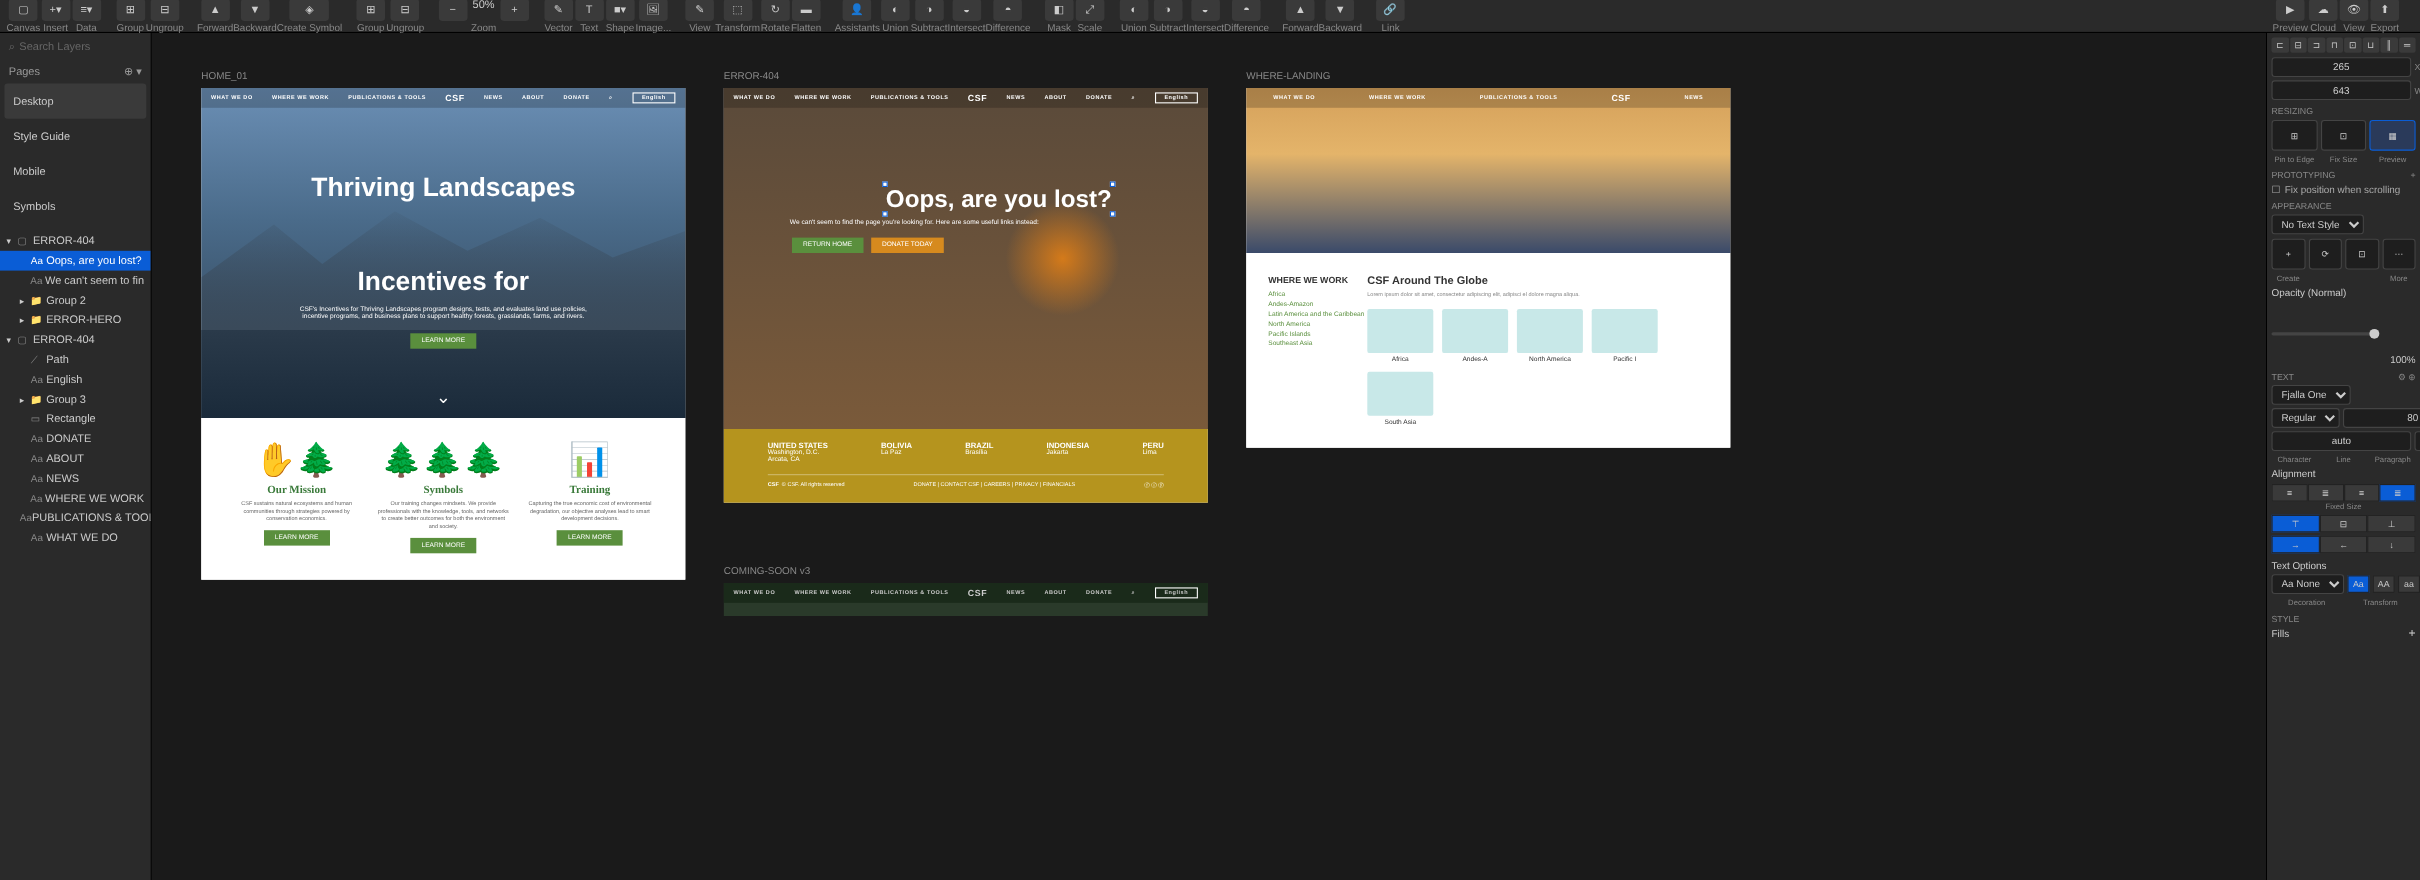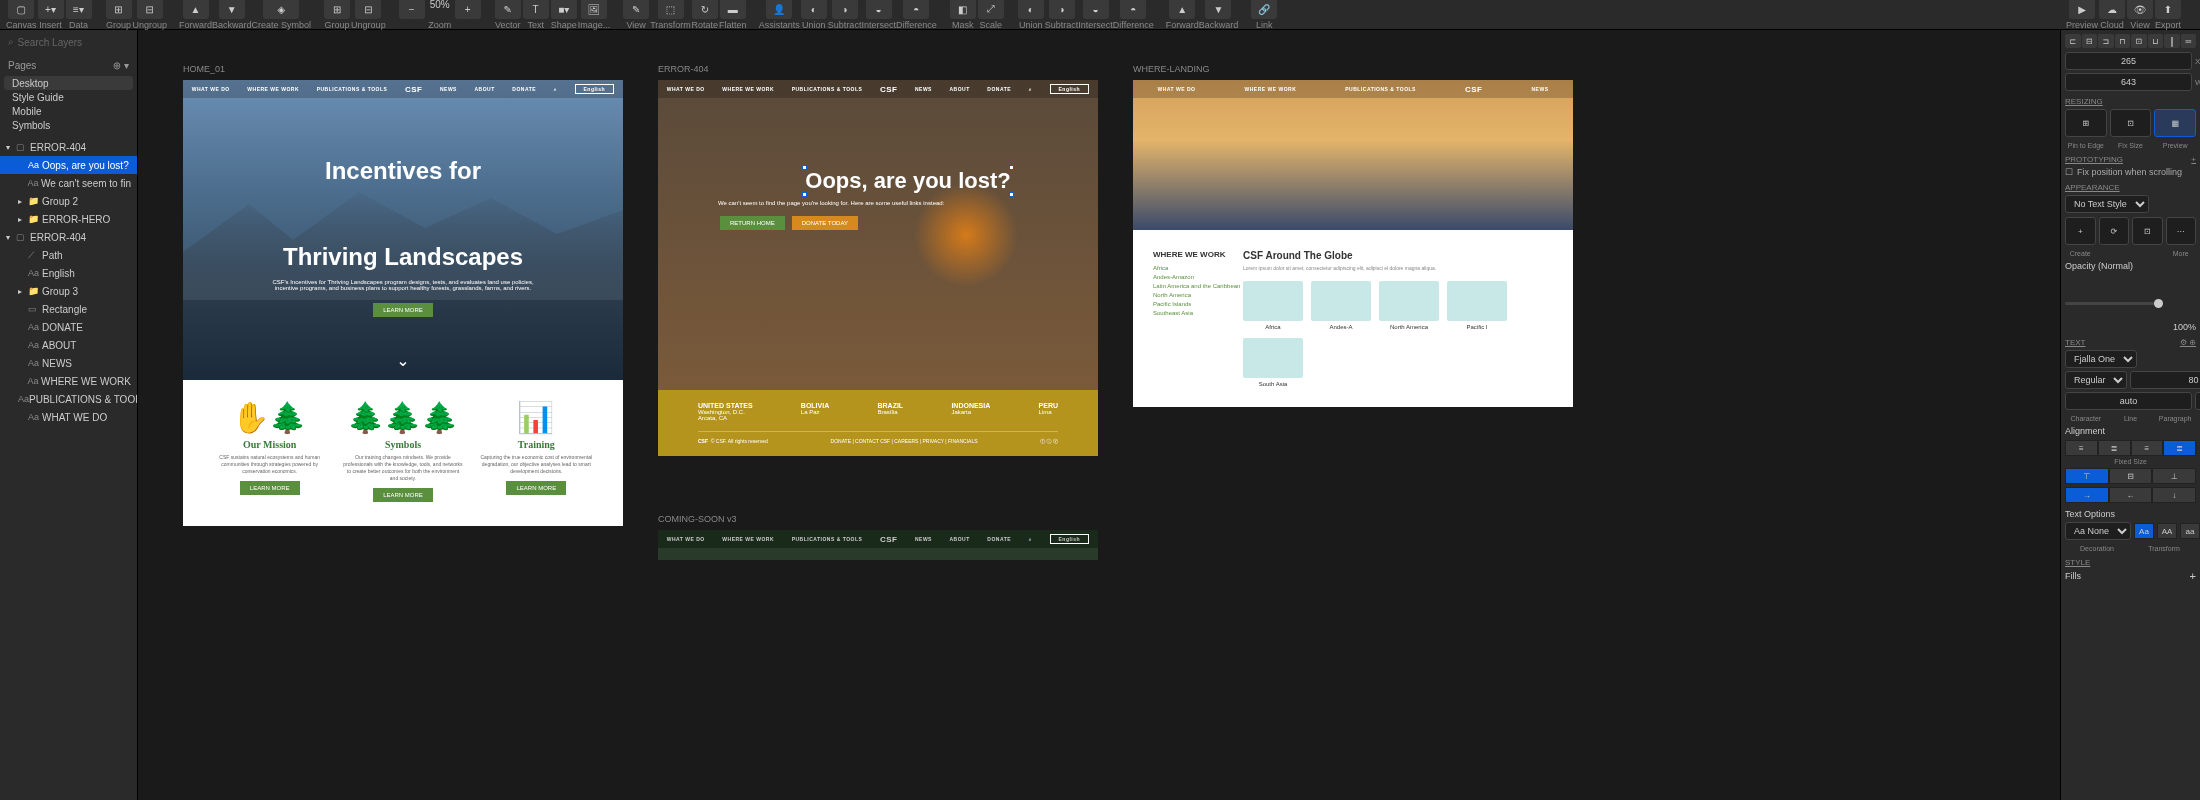--- a/index.html
+++ b/index.html
@@ -12,21 +12,21 @@
 .tb-btn.wide { width: 36px; }
 .tb-label { font-size: 9px; color: #888; text-align: left; margin-top: 1px; }
 .tb-col { display: flex; flex-direction: column; align-items: center; }
 .zoom-val { font-size: 10px; color: #ccc; margin: 0 4px; }
 
 
 .left-panel { position: absolute; left: 0; top: 30px; width: 138px; bottom: 0; background: #2a2a2a; border-right: 1px solid #000; overflow-y: auto; }
 .search-layers { height: 24px; display: flex; align-items: center; padding: 0 8px; color: #666; font-size: 10px; }
 .search-layers::before { content: "⌕"; margin-right: 4px; }
 .pages-hdr { height: 22px; display: flex; align-items: center; justify-content: space-between; padding: 0 8px; font-size: 10px; color: #999; }
-.page-item { height: 14px; display: flex; align-items: center; padding: 0 12px; font-size: 10px; cursor: pointer; }
+.page-item { height: 32px; display: flex; align-items: center; padding: 0 12px; font-size: 10px; cursor: pointer; }
 .page-item.selected { background: #3a3a3a; border-radius: 3px; margin: 0 4px; padding: 0 8px; }
 .layer-row { height: 18px; display: flex; align-items: center; padding: 0 6px; font-size: 10px; cursor: pointer; white-space: nowrap; overflow: hidden; }
 .layer-row.selected { background: #0a5dd6; color: #fff; }
 .layer-row .disclosure { width: 10px; font-size: 8px; }
 .layer-row .icon { width: 14px; font-size: 9px; color: #888; }
 .layer-row.selected .icon { color: #fff; }
 
 
 .canvas { position: absolute; left: 138px; right: 140px; top: 30px; bottom: 0; background: #1a1a1a; overflow: hidden; }
 .artboard { position: absolute; background: #fff; }
@@ -80,21 +80,21 @@
 .map-box { width: 60px; height: 40px; background: #c8e8e8; border-radius: 2px; }
 .map-label { font-size: 6px; margin-top: 3px; }
 
 .ab4 { height: 30px; background: #2a3a2a; }
 
 
 .right-panel { position: absolute; right: 0; top: 30px; width: 140px; bottom: 0; background: #2a2a2a; border-left: 1px solid #000; overflow-y: auto; padding: 4px; }
 .rp-row { display: flex; align-items: center; gap: 3px; margin: 3px 0; }
 .rp-input { flex: 1; height: 18px; background: #1e1e1e; border: 1px solid #444; border-radius: 3px; color: #ccc; font-size: 9px; padding: 0 4px; text-align: center; }
 .rp-label { font-size: 8px; color: #888; width: 8px; }
-.rp-section { font-size: 8px; color: #888; text-transform: uppercase; margin: 6px 0 3px; display: flex; justify-content: space-between; text-decoration: underline; }
+.rp-section { font-size: 8px; color: #888; text-transform: uppercase; margin: 6px 0 3px; display: flex; justify-content: space-between; }
 .rp-thumbgrp { display: flex; gap: 3px; }
 .rp-thumb { flex: 1; height: 28px; background: #1e1e1e; border: 1px solid #444; border-radius: 3px; display: flex; align-items: center; justify-content: center; font-size: 8px; }
 .rp-thumb.active { border-color: #0a5dd6; background: #2a3a5a; }
 .rp-sublabel { font-size: 7px; color: #888; text-align: center; margin-top: 2px; }
 .rp-select { flex: 1; height: 18px; background: #1e1e1e; border: 1px solid #444; border-radius: 3px; color: #ccc; font-size: 9px; padding: 0 4px; }
 .rp-check { font-size: 9px; color: #aaa; display: flex; align-items: center; gap: 4px; }
 .rp-slider { flex: 1; height: 3px; background: #444; border-radius: 2px; position: relative; }
 .rp-slider::after { content: ""; position: absolute; right: 0; top: -3px; width: 9px; height: 9px; background: #ccc; border-radius: 50%; }
 .align-btns { display: flex; gap: 1px; }
 .align-btn { width: 16px; height: 14px; background: #3a3a3a; border-radius: 2px; font-size: 8px; display: flex; align-items: center; justify-content: center; cursor: pointer; }
@@ -396,22 +396,22 @@
         <span>WHERE WE WORK</span>
         <span>PUBLICATIONS &amp; TOOLS</span>
         <span class="logo">CSF</span>
         <span>NEWS</span>
         <span>ABOUT</span>
         <span>DONATE</span>
         <span>⌕</span>
         <span style="border:1px solid #fff;padding:1px 8px;">English</span>
       </div>
       <div style="position:relative;z-index:2;">
+        <div class="hero-title">Thriving Landscapes</div>
         <div class="hero-title">Incentives for</div>
-        <div class="hero-title">Thriving Landscapes</div>
         <div class="hero-sub">CSF's Incentives for Thriving Landscapes program designs, tests, and evaluates land use policies, incentive programs, and business plans to support healthy forests, grasslands, farms, and rivers.</div>
         <div class="btn-green">LEARN MORE</div>
         <div class="chev-down">⌄</div>
       </div>
     </div>
     <div class="ab1-mission">
       <div class="mission-col">
         <div class="mission-icon">✋🌲</div>
         <div class="mission-title">Our Mission</div>
         <div class="mission-text">CSF sustains natural ecosystems and human communities through strategies powered by conservation economics.</div>

